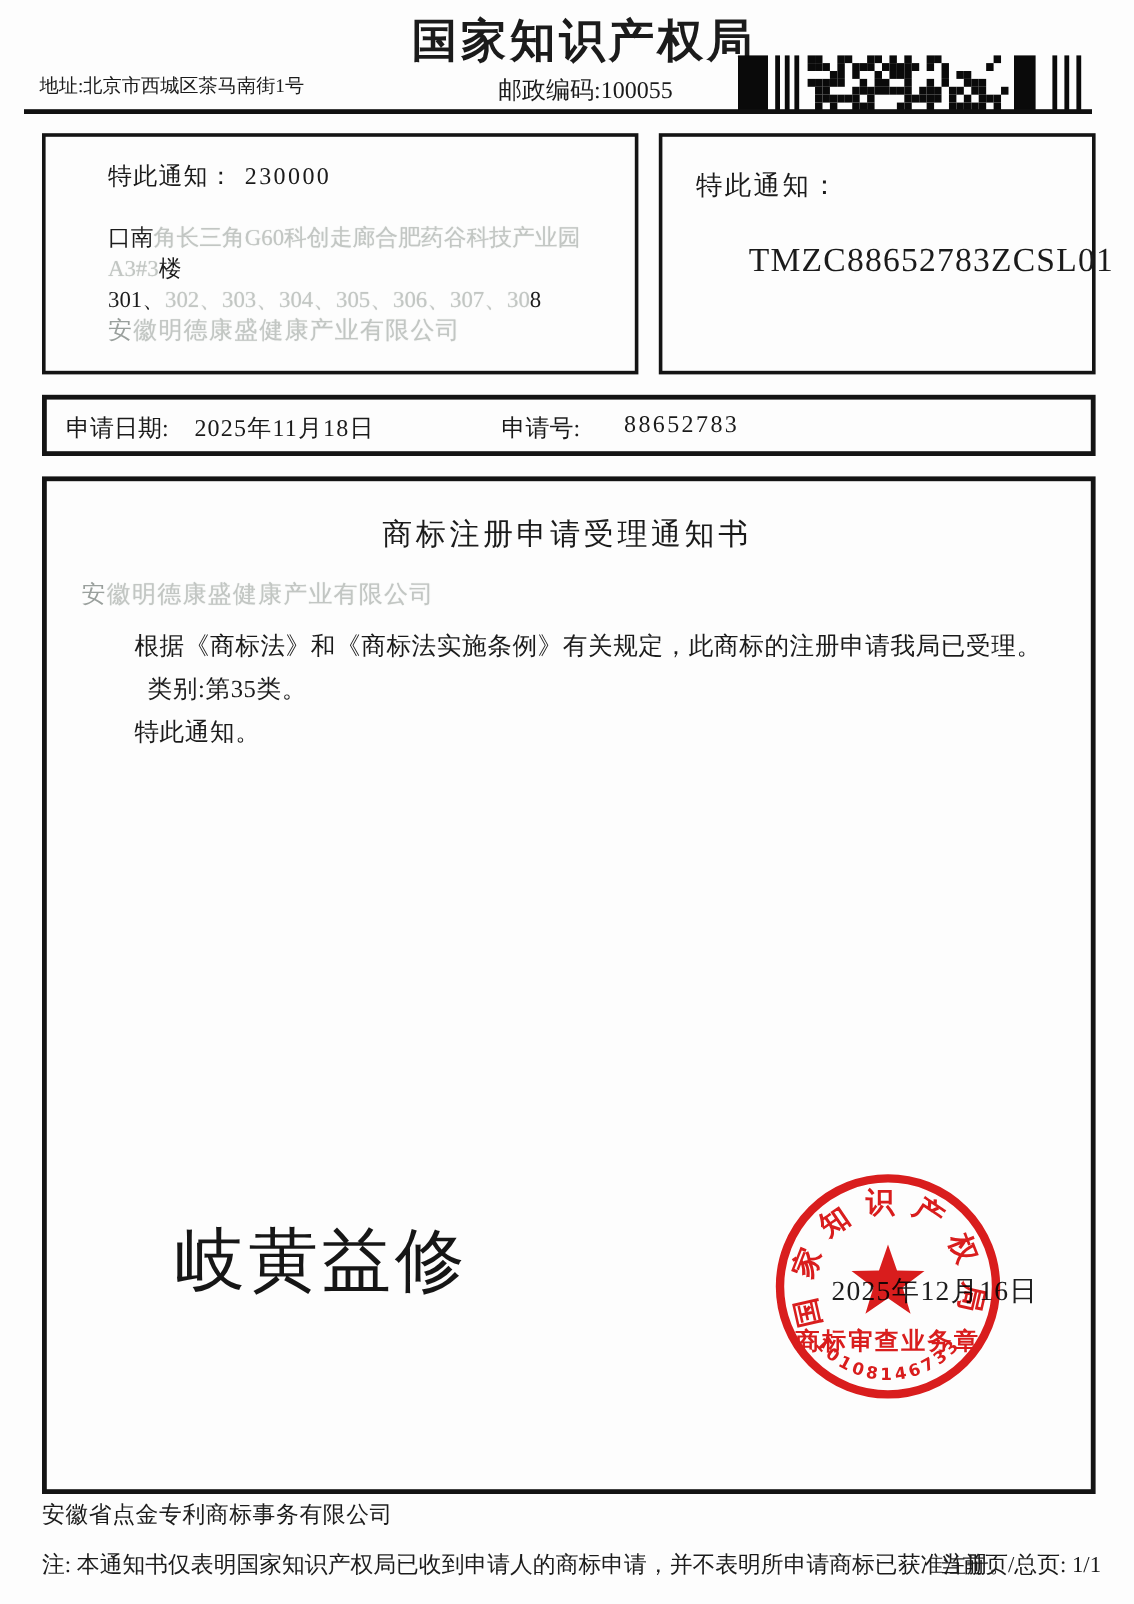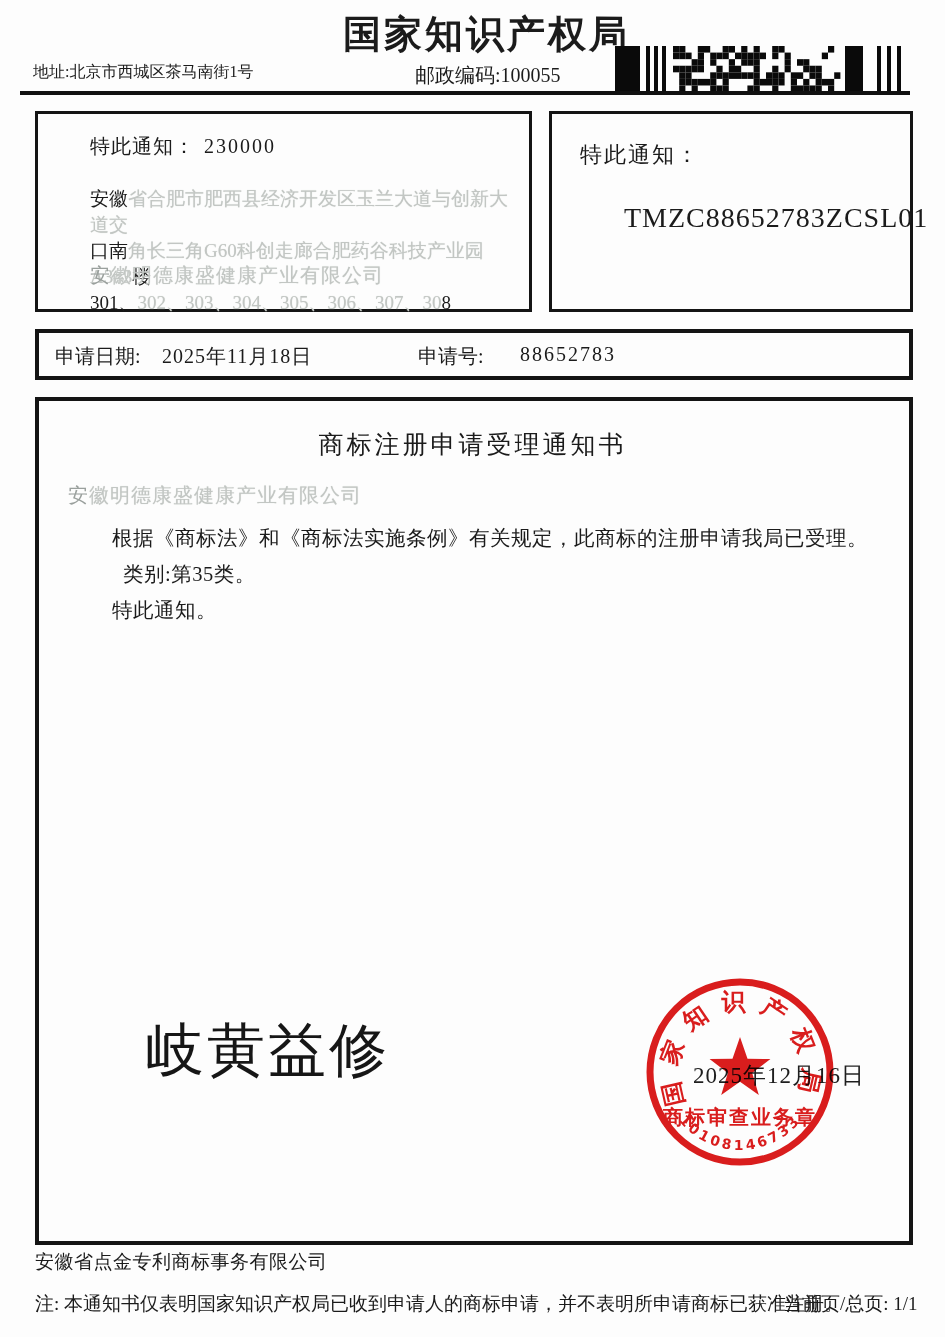--- a/index.html
+++ b/index.html
@@ -176,21 +176,20 @@
       <rect x="272" y="0" width="4" height="46"></rect>
       <rect x="282" y="0" width="4" height="46"></rect>
     </svg>
   <div class="abs hdr-rule"></div>
 
   <div class="frame recipient-box"></div>
   <div class="abs rc-postcode">
     <span>特此通知：</span><span class="val">230000</span>
   </div>
   <div class="abs rc-address">
-    <div><span class="seg-dark">安徽</span><span class="seg-faded">省合肥市肥西县经济开发区玉兰大道与创新大道交</span></div>
     <div><span class="seg-dark">口南</span><span class="seg-faded">角长三角G60科创走廊合肥药谷科技产业园A3#3</span><span class="seg-dark">楼</span></div>
     <div><span class="seg-dark">301、</span><span class="seg-faded">302、303、304、305、306、307、30</span><span class="seg-dark">8</span></div>
   </div>
   <div class="abs rc-company"><span class="seg-mid">安</span><span class="seg-faded">徽明德康盛健康产业有限公司</span></div>
 
   <div class="frame dispatch-box"></div>
   <div class="abs db-label">特此通知：</div>
   <div class="abs db-value">TMZC88652783ZCSL01</div>
 
   <div class="frame frame-thick app-bar"></div>

